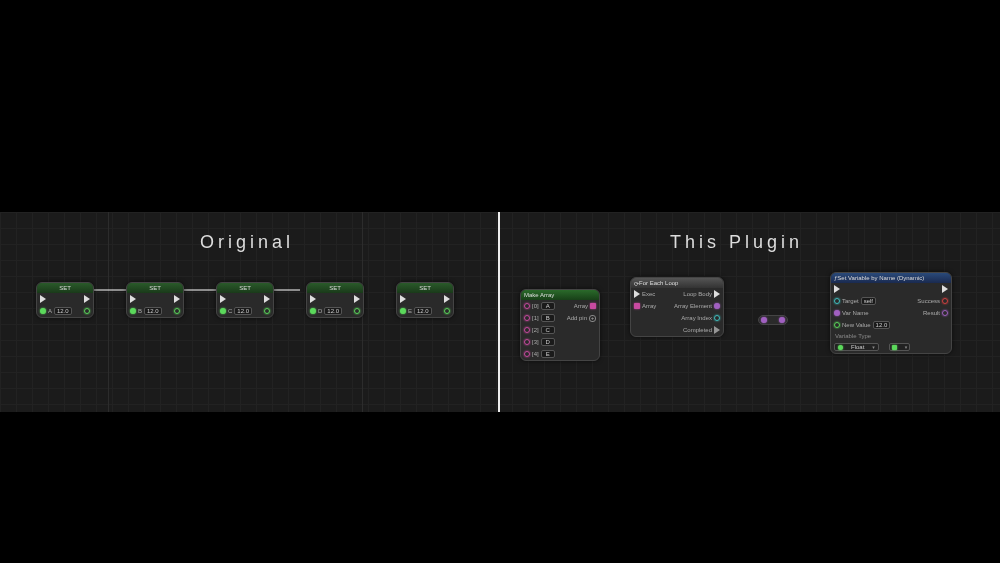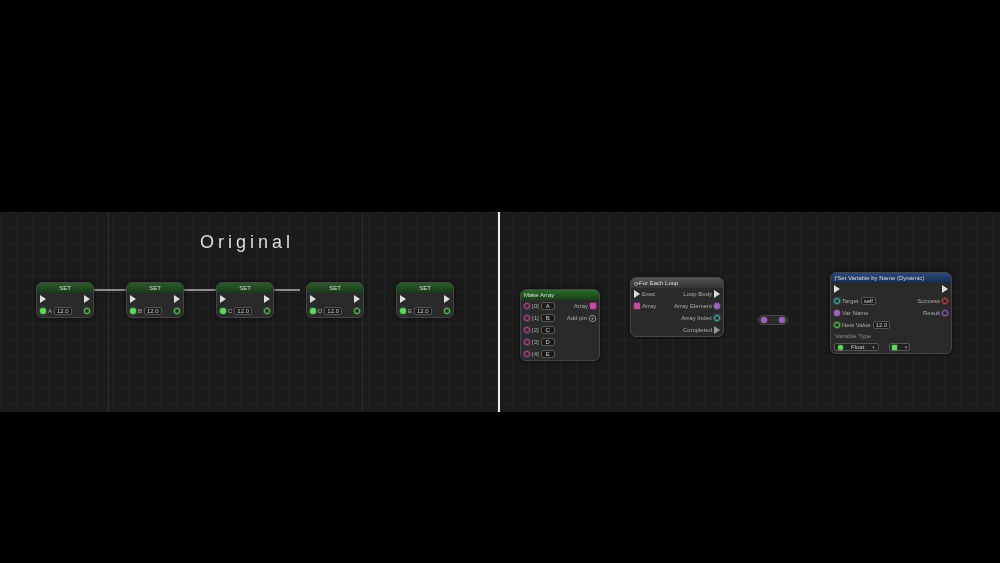--- a/index.html
+++ b/index.html
@@ -67,20 +67,21 @@
     <path d="M 598 94 C 615 94 615 94 632 94" stroke="#c84aa0" stroke-width="1.2" fill="none"></path>
 
     <path d="M 722 80 C 780 80 780 70 830 70" stroke="#fff" stroke-width="1" fill="none"></path>
 
     <path d="M 722 94 C 740 94 744 108 758 108" stroke="#c850b0" stroke-width="1.2" fill="none"></path>
     <path d="M 786 108 C 810 108 810 96 830 96" stroke="#c850b0" stroke-width="1.2" fill="none"></path>
   </svg>
 
   <div class="divider"></div>
   <div class="heading left">Original</div>
+  <div class="heading right">This Plugin</div>
 
   <div class="node" style="left:36px;top:70px;width:58px">
     <div class="hdr set">
         <span style="margin:0 auto">SET</span>
       </div>
     <div class="row">
         <div class="exec"></div>
         <div class="spacer"></div>
         <div class="exec out"></div>
       </div>

